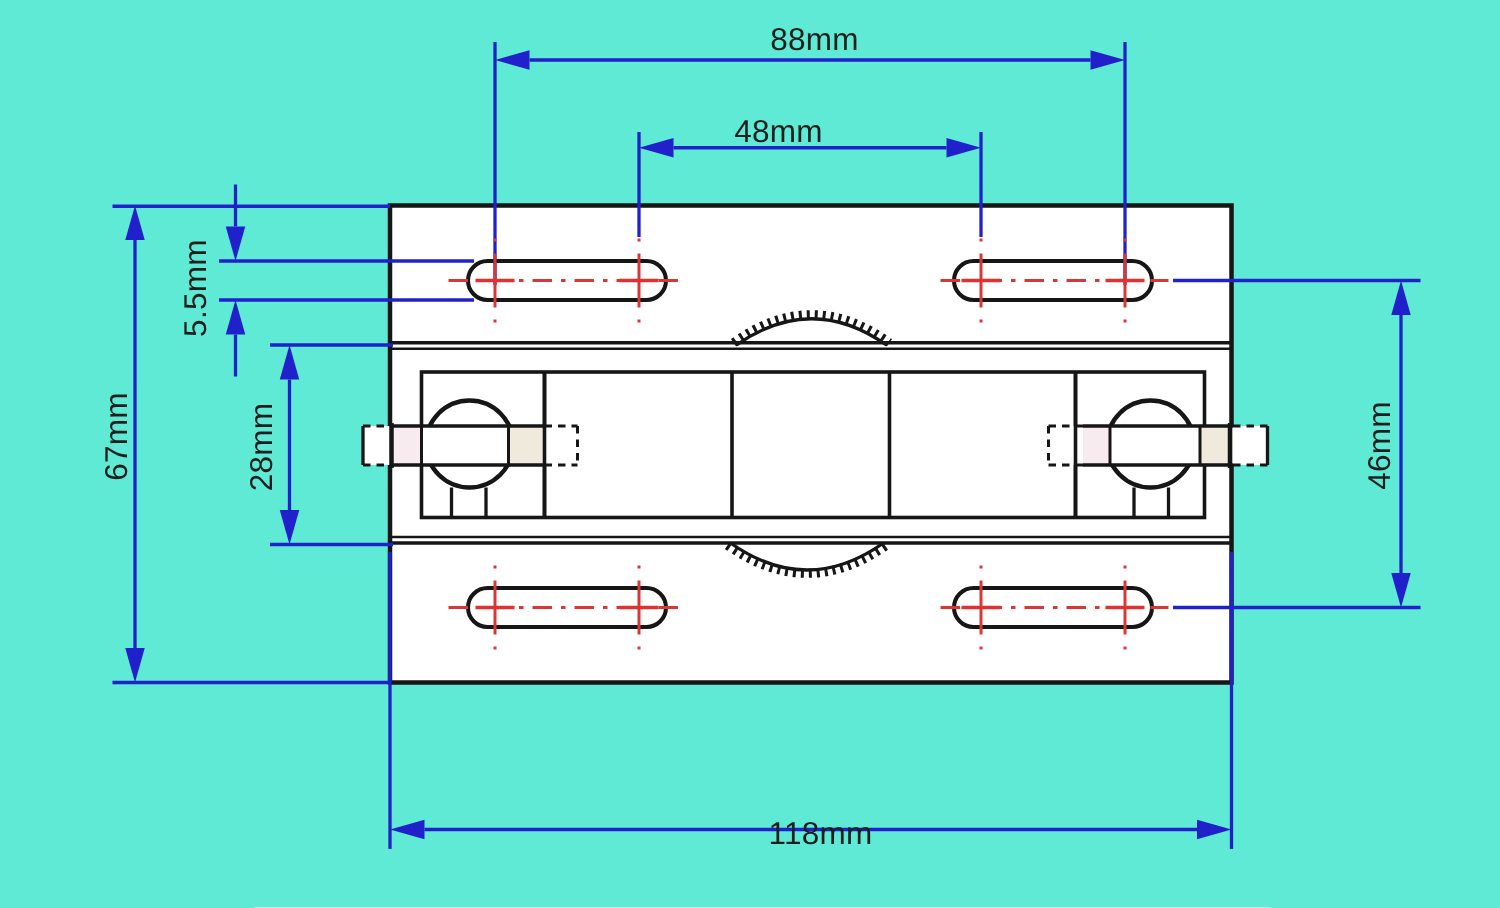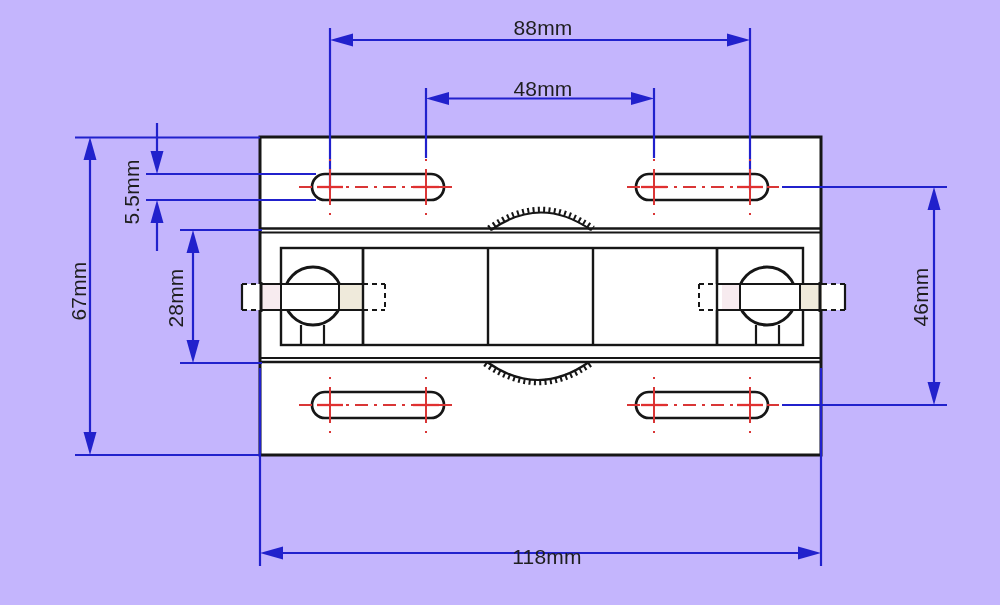--- a/index.html
+++ b/index.html
@@ -1,19 +1,19 @@
 <!DOCTYPE html>
 <html><head>
 <meta charset="utf-8">
 <style>
   html,body{margin:0;padding:0;background:#ffffff;}
   .canvas{
     position:relative;
     width:1000px;height:605px;
-    background:#c4b5fd;
+    background:#5eead4;
     overflow:hidden;
     font-family:"Liberation Sans", sans-serif;
   }
   .canvas svg{position:absolute;left:0;top:0;}
   .dim-label{
     position:absolute;
     transform:translate(-50%,-50%);
     font-size:21px;
     color:#1e1e1e;
     white-space:nowrap;
@@ -193,21 +193,21 @@
       <line x1="317" y1="405" x2="343" y2="405"></line>
       <line x1="413" y1="405" x2="439" y2="405"></line>
       <line x1="641" y1="405" x2="667" y2="405"></line>
       <line x1="737" y1="405" x2="763" y2="405"></line>
     </g>
   </g>
 </svg>
 
   <div class="dim-label" style="left:543px;top:27px;">88mm</div>
 
-  <div class="dim-label" style="left:543px;top:88px;">48mm</div>
+  <div class="dim-label" style="left:519px;top:88px;">48mm</div>
 
   <div class="dim-label dim-label--vert" style="left:78px;top:291px;">67mm</div>
 
   <div class="dim-label dim-label--vert" style="left:131px;top:192px;">5.5mm</div>
 
   <div class="dim-label dim-label--vert" style="left:175px;top:298px;">28mm</div>
 
   <div class="dim-label dim-label--vert" style="left:920px;top:297px;">46mm</div>
 
   <div class="dim-label" style="left:547px;top:556px;">118mm</div>

